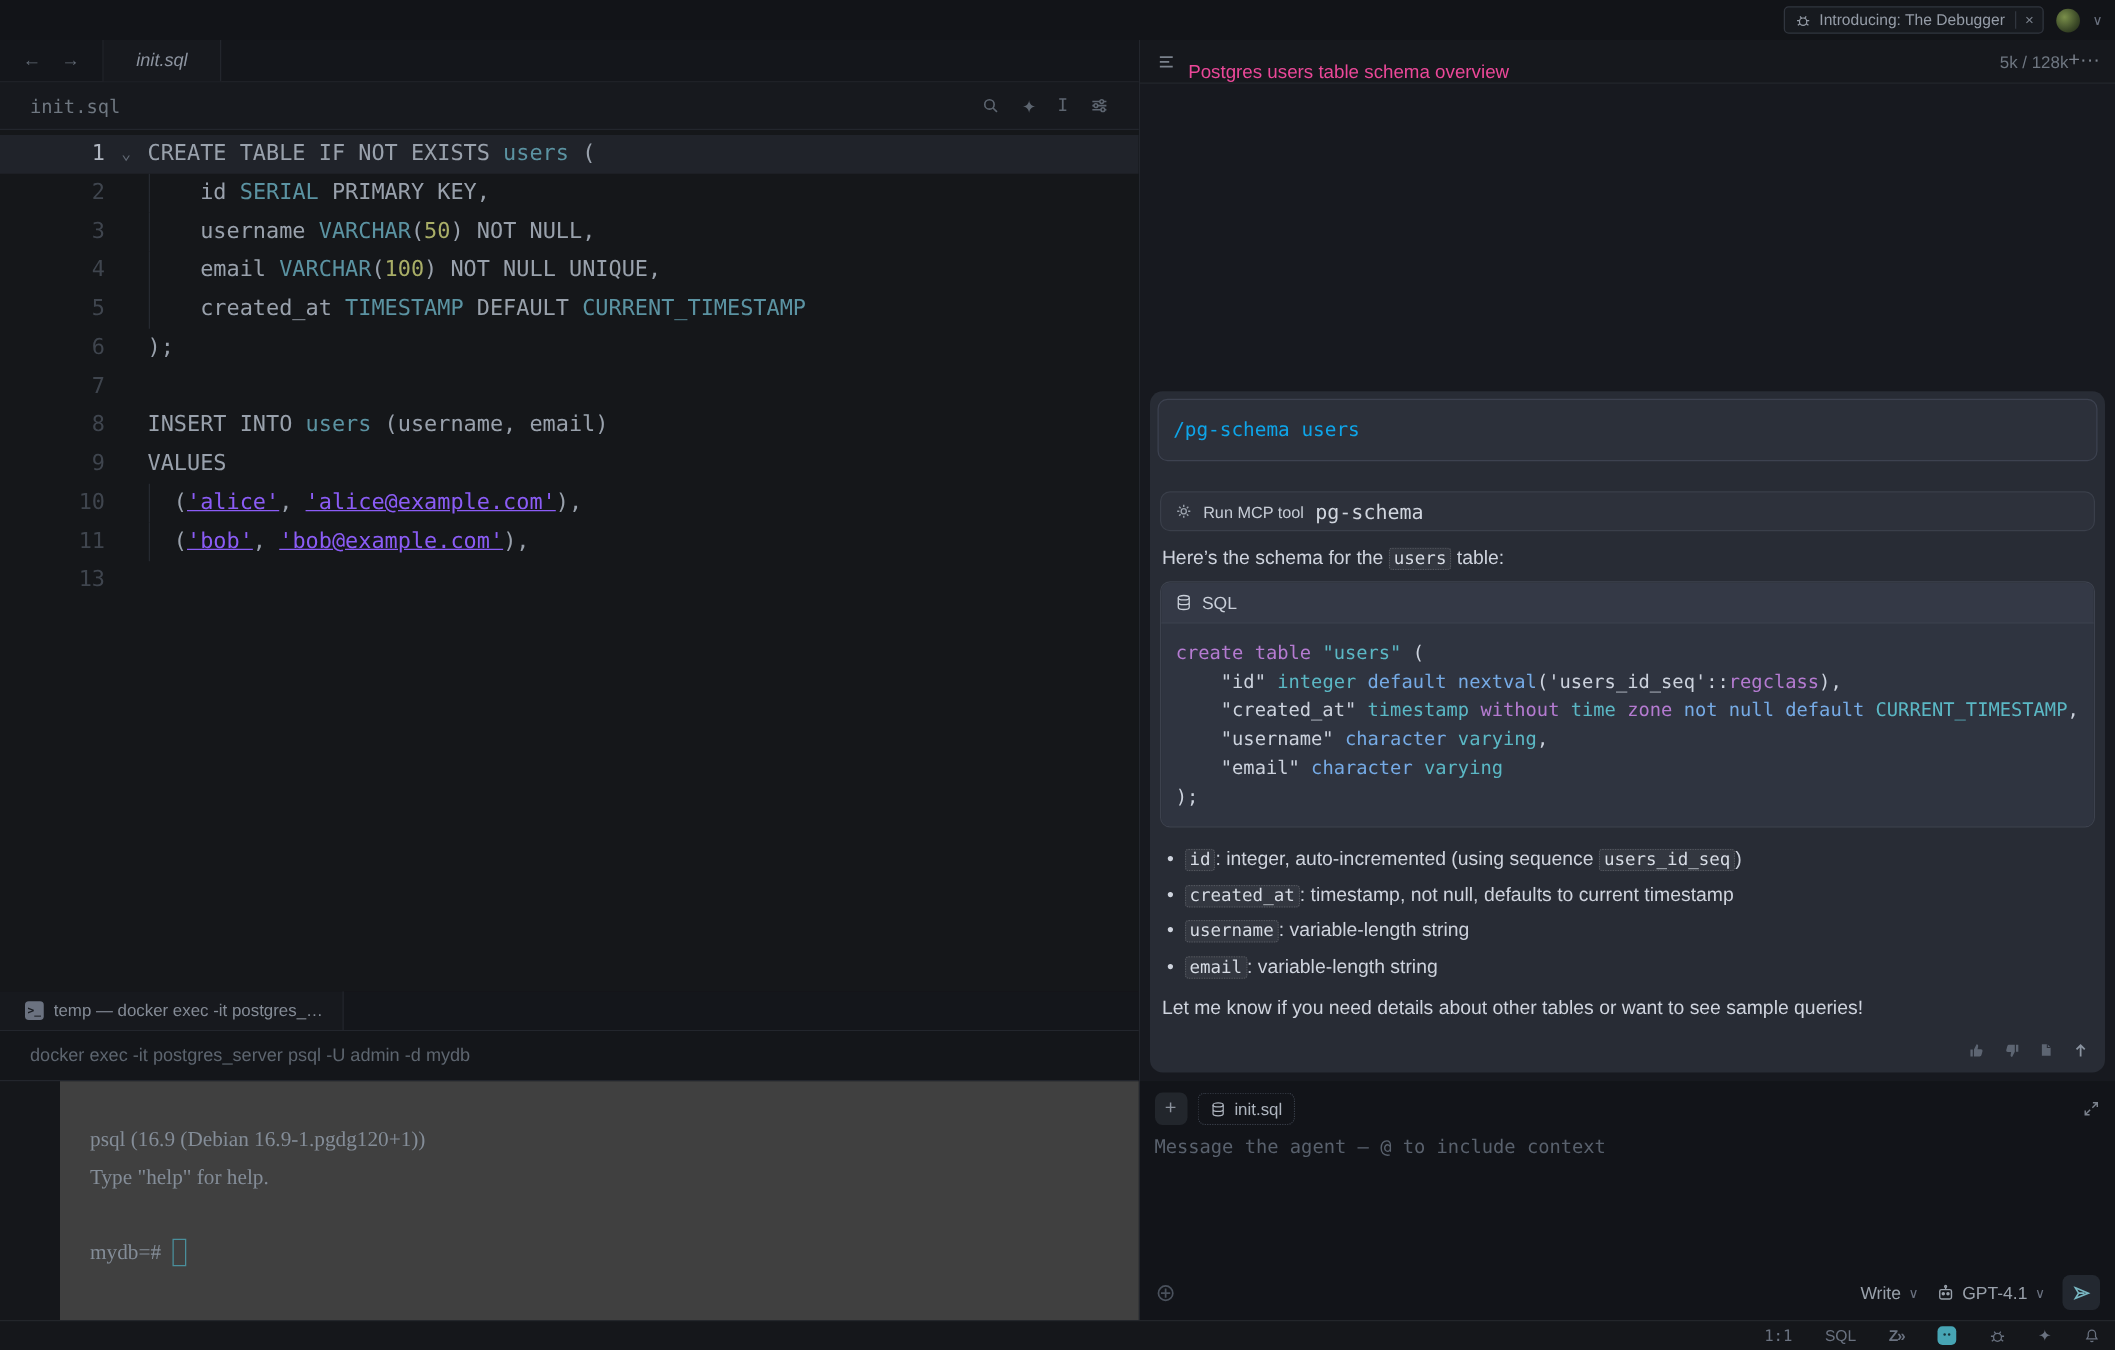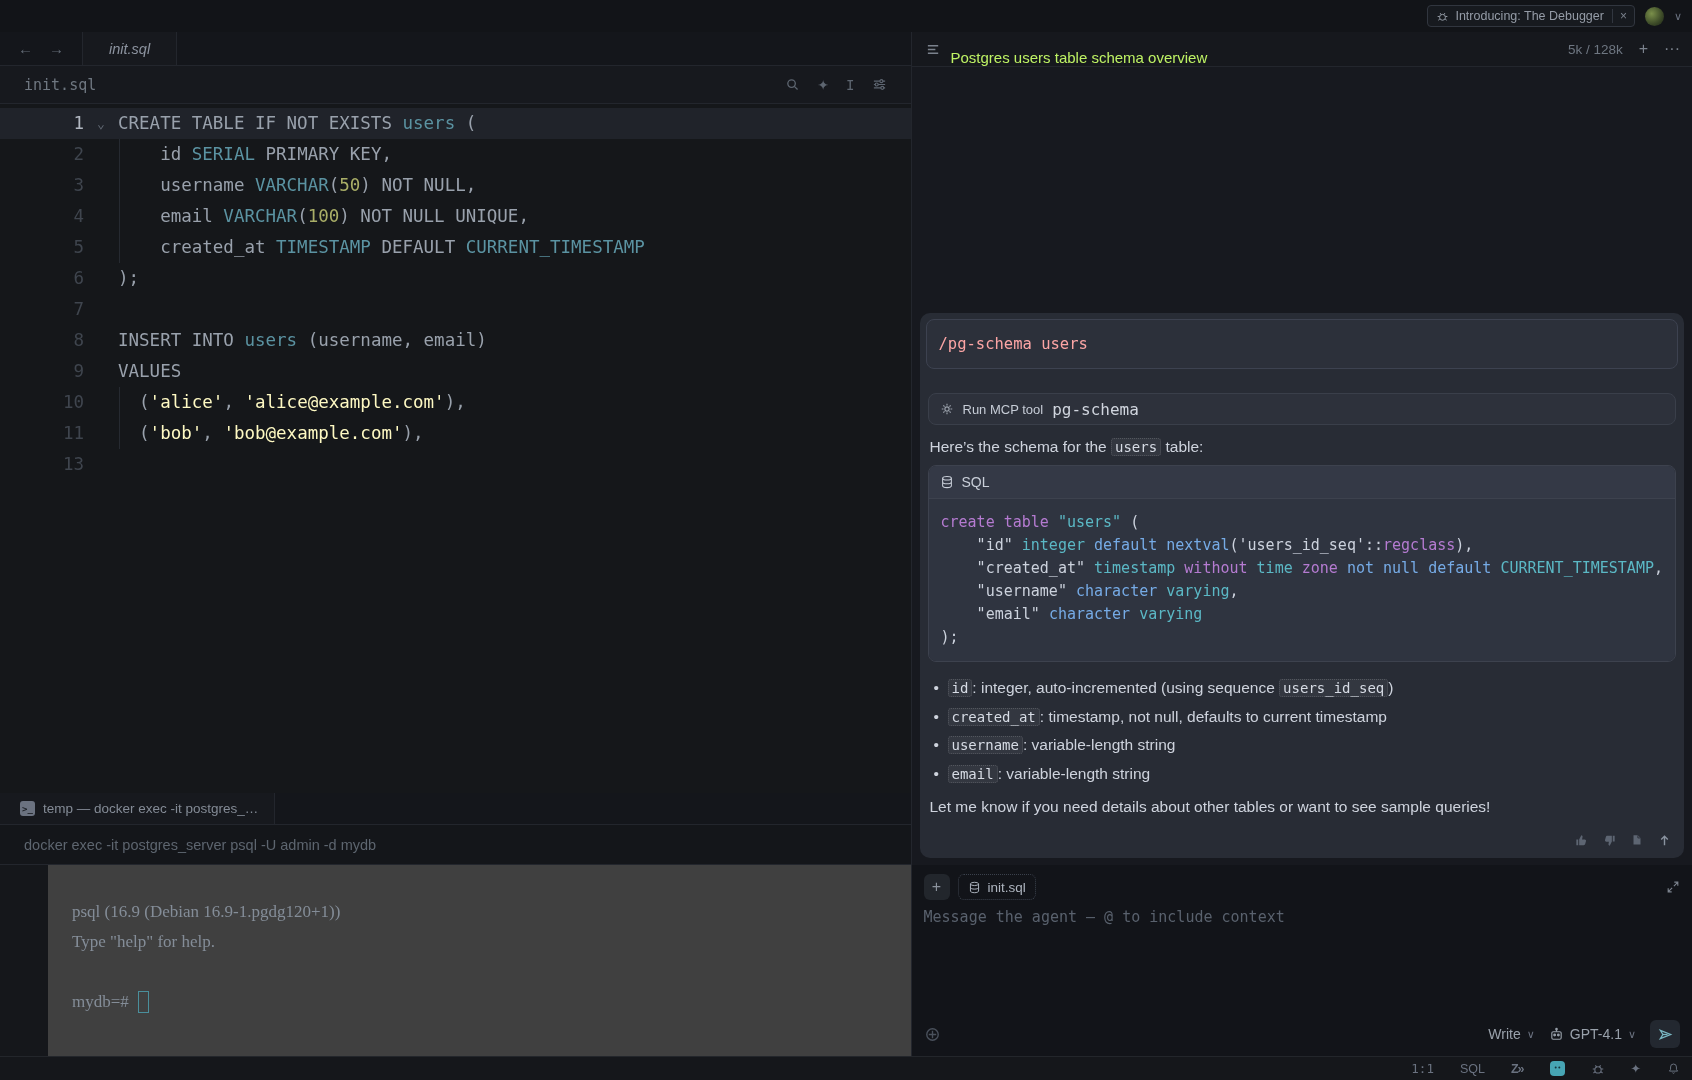--- a/index.html
+++ b/index.html
@@ -46,54 +46,54 @@
              font-family:"DejaVu Sans Mono", monospace; color:#99a1ac; position:relative; }
   .ed-line .ln { width:84px; text-align:right; color:#3f454e; flex-shrink:0; }
   .ed-line .fold { width:34px; text-align:center; color:#626a75; font-size:13px; flex-shrink:0; }
   .ed-line.active { background:#20232a; }
   .ed-line.active .ln { color:#b2b8c2; }
   .ed-line .code { white-space:pre; }
   .ed-line.guide .code { position:relative; }
   .ed-line.guide .code::before { content:""; position:absolute; left:1px; top:0; bottom:0;
                                  width:1px; background:#262a31; }
   .tok-p { color:#99a1ac; } .tok-t { color:#5b93a2; }
-  .tok-n { color:#a9ae67; } .tok-s { color:#fef9c3; }
+  .tok-n { color:#a9ae67; } .tok-s { color:#8b5cf6;text-decoration:underline; }
 
   
   .terminal-tabbar { height:32px; background:#14161b; border-bottom:1px solid #23262d;
                      display:flex; align-items:stretch; flex-shrink:0; }
   .term-tab { display:flex; align-items:center; gap:8px; padding:0 16px 0 20px;
               background:#17191e; border-right:1px solid #23262d; color:#848b96; font-size:13.5px; }
   .term-ic { width:15px; height:15px; border-radius:3px; background:#6b7280; color:#1a1d22;
              font-size:9px; font-weight:bold; display:flex; align-items:center; justify-content:center; }
   .cmd-bar { height:40px; background:#14161a; border-bottom:1px solid #23262d;
              display:flex; align-items:center; padding:0 24px; color:#5d656f; font-size:14.5px;
              flex-shrink:0; }
   .terminal-body { flex-shrink:0; height:191px; background:#404040; padding:32px 0 0 24px;
                    font-family:Liberation Serif, serif; font-size:17px; color:#848d98;margin-left:48px; }
   .terminal-body .tline { height:30px; line-height:30px; white-space:pre; }
   .cursor-box { display:inline-block; width:11px; height:22px; border:1.5px solid #4a8f9c;
                 vertical-align:middle; margin-left:9px; margin-top:-3px; }
 
   
   .panel-header { height:35px; border-bottom:1px solid #23262d; display:flex; align-items:center;
                   padding:0 12px 0 14px; gap:10px; flex-shrink:0; background:#16181d; }
-  .panel-title { color:#bef264; font-size:15px;margin-top:16px; }
-  .ph-right { margin-left:auto; display:flex; align-items:center; gap:16px; }
+  .panel-title { color:#ec4899; font-size:15px;margin-top:16px; }
+  .ph-right { margin-left:auto; display:flex; align-items:center; }
   .tokens { color:#6e7681; font-size:13.5px; }
   .ph-btn { color:#7b828d; font-size:16px; line-height:1; }
   .thread { flex:1; display:flex; flex-direction:column; overflow:hidden; }
   .thread-spacer { flex:1; }
 
   
   .card { margin:0 8px 7px 8px; background:#282c35; border-radius:10px; padding:6px 6px 10px 6px;
           display:flex; flex-direction:column; }
   .user-box { background:#2c303a; border:1px solid #3d4250; border-radius:8px; height:50px;
               display:flex; align-items:center; padding:0 12px; }
-  .user-box .msg { color:#fca5a5; font-size:15.5px; }
+  .user-box .msg { color:#0ea5e9; font-size:15.5px; }
   .tool-chip { margin:24px 2px 0 2px; background:#2d313b; border:1px solid #3a3f4a; border-radius:8px;
                height:32px; display:flex; align-items:center; gap:9px; padding:0 11px; }
   .tool-chip .lbl { color:#c6ccd6; font-size:13px; }
   .tool-chip .tname { color:#d0d5de; font-size:16px; font-family:"DejaVu Sans Mono", monospace; }
   .body-text { color:#ced3dd; font-size:15.5px; padding:0 4px; }
   .intro { margin:13px 0 9px 0; }
   .chip-code { font-family:"DejaVu Sans Mono", monospace; font-size:14px; color:#d7dce5;
                background:rgba(255,255,255,0.055); border:1px dotted rgba(255,255,255,0.16);
                border-radius:3px; padding:0 3px; }
   .code-block { margin:0 2px; border:1px solid #3d424e; border-radius:8px; overflow:hidden; }

